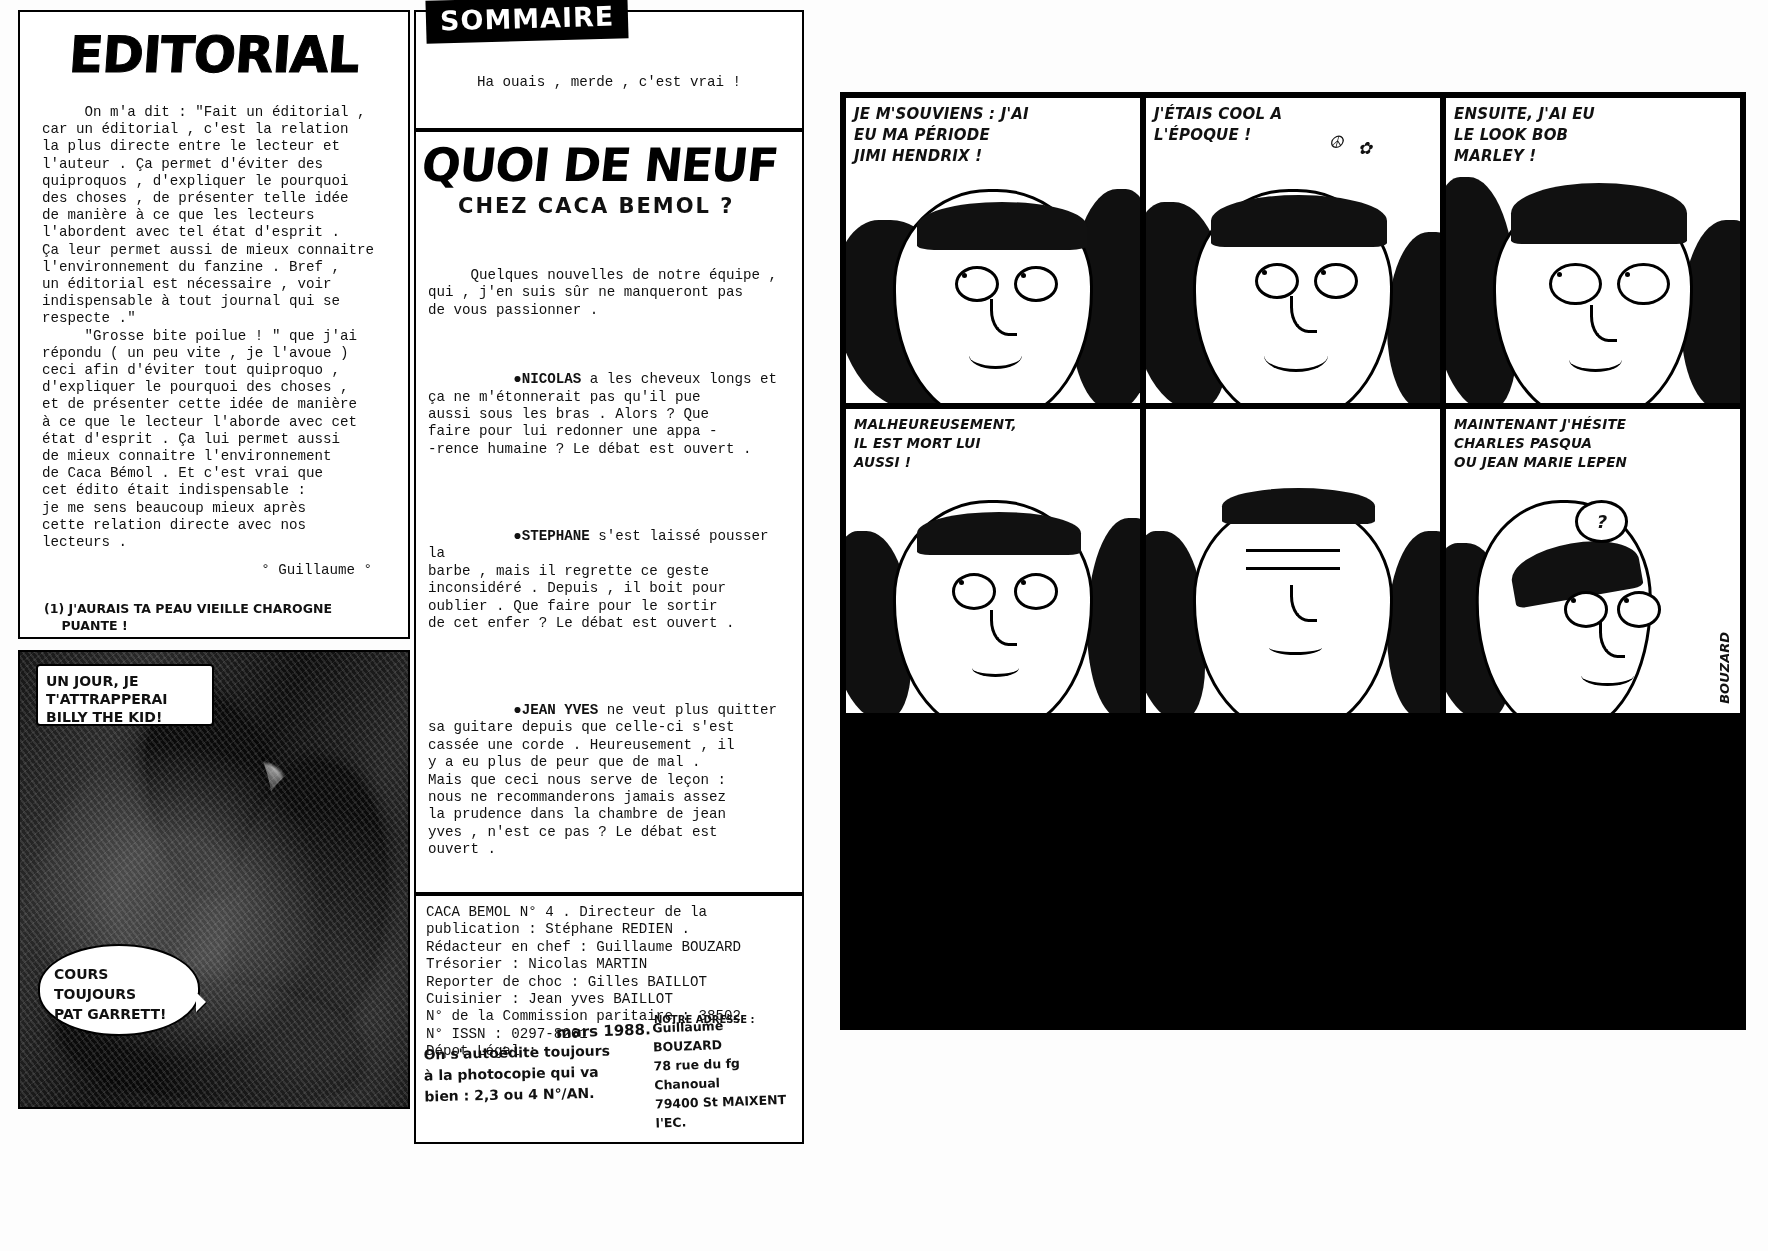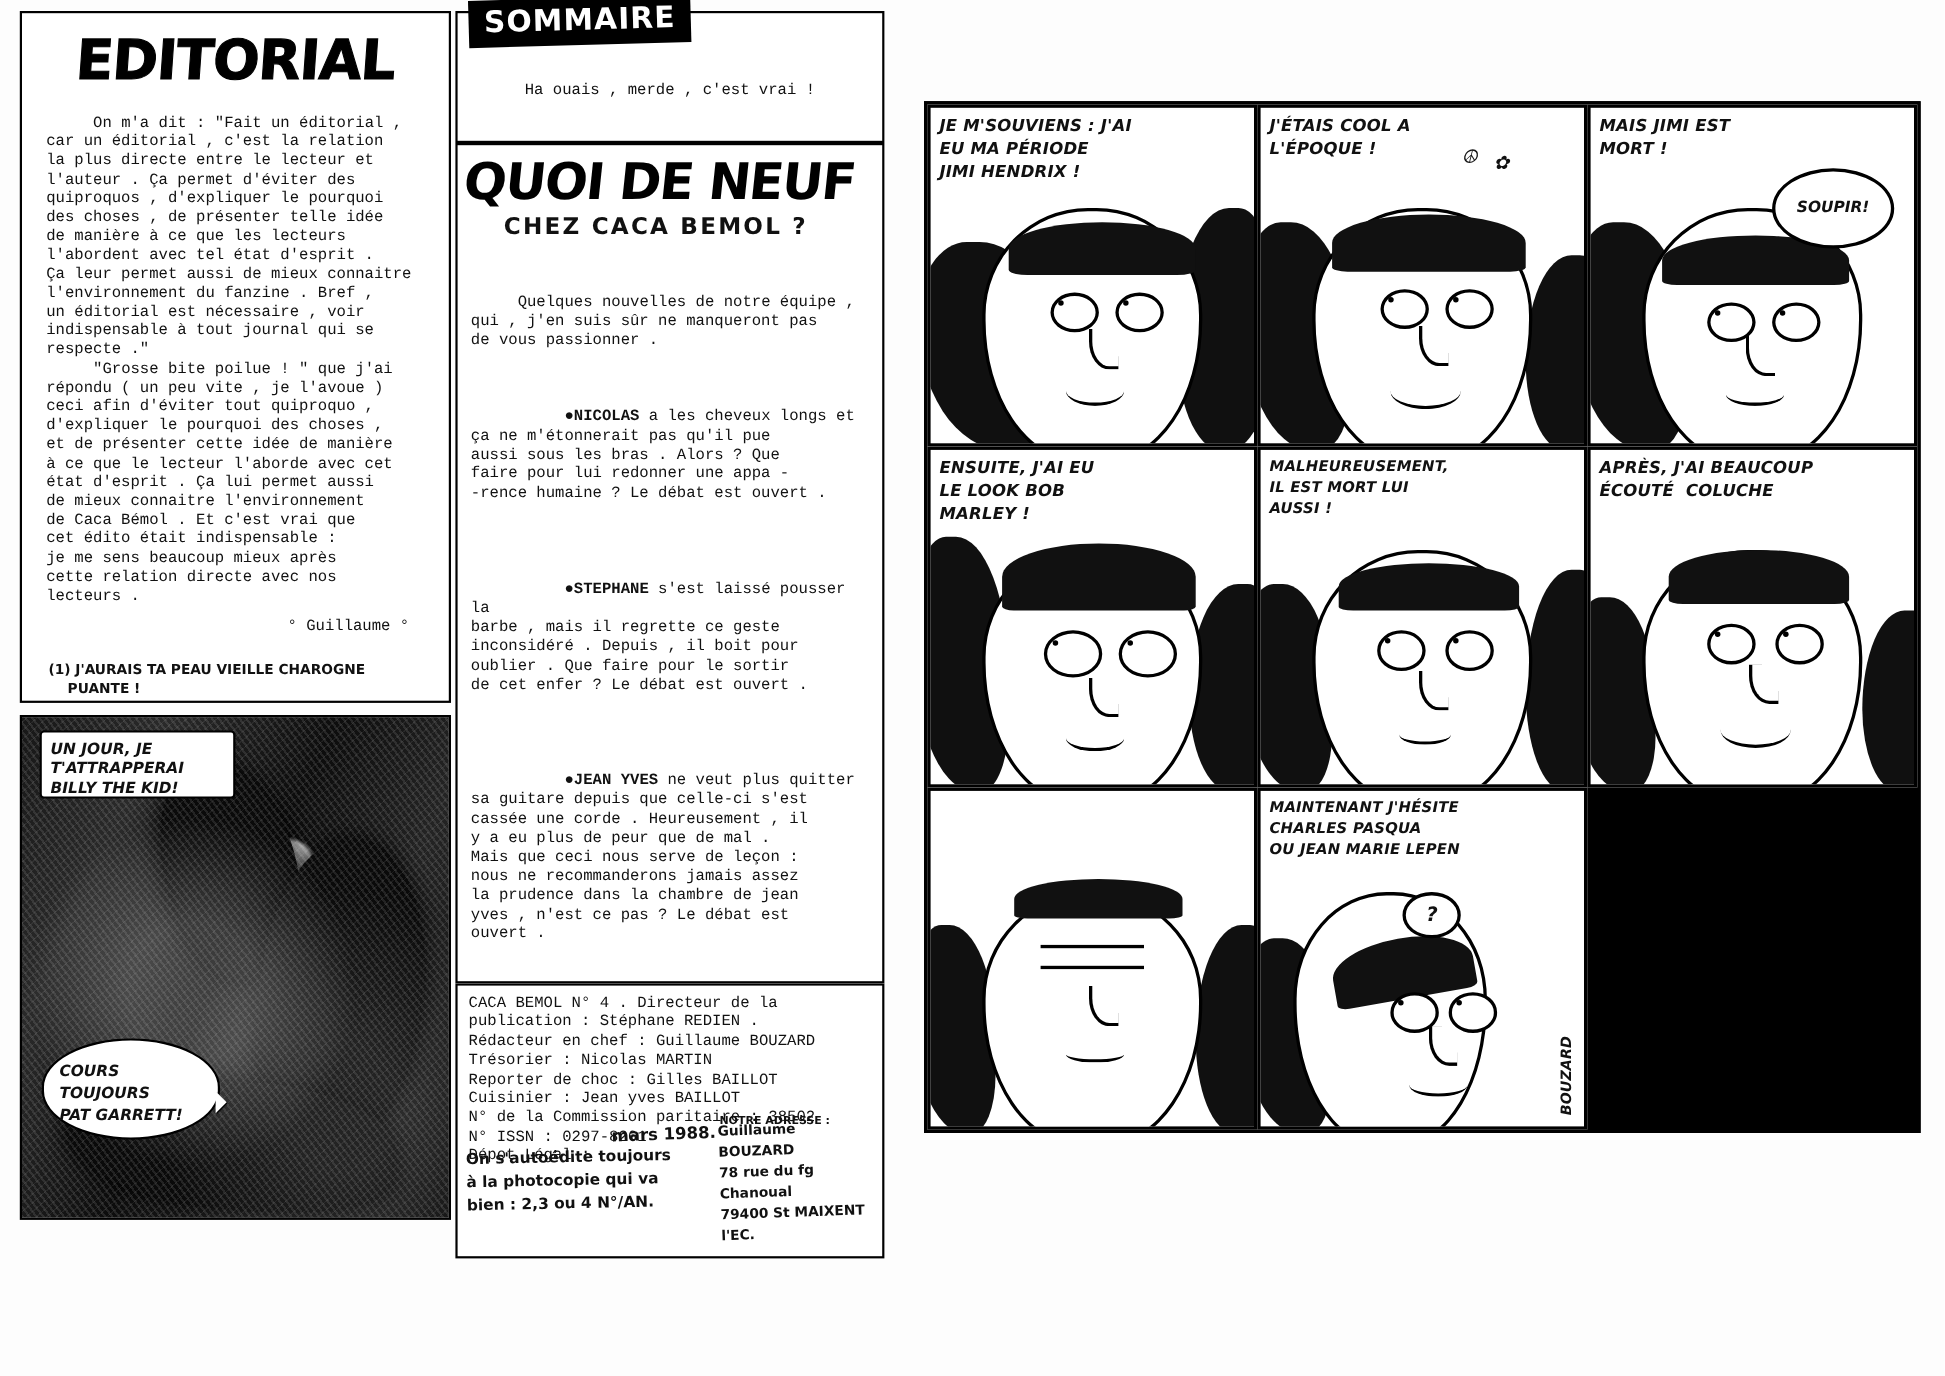--- a/index.html
+++ b/index.html
@@ -68,21 +68,20 @@
   }
 
   
   #billy-panel {
     position: absolute; left: 0; top: 640px; width: 388px; height: 455px;
     border: 2px solid #000;
     background:
       radial-gradient(circle at 62% 30%, #f0f0f0 0 6%, rgba(0,0,0,0) 7%),
       linear-gradient(115deg, #171717 0%, #2a2a2a 22%, #0d0d0d 48%, #242424 70%, #101010 100%);
     overflow: hidden;
-    font-style: italic;
   }
   #billy-panel:after {
     content: "";
     position: absolute; inset: 0;
     background-image:
       repeating-linear-gradient(53deg, rgba(255,255,255,.10) 0 2px, rgba(0,0,0,0) 2px 5px),
       repeating-linear-gradient(-41deg, rgba(255,255,255,.07) 0 1px, rgba(0,0,0,0) 1px 6px),
       radial-gradient(ellipse at 40% 55%, rgba(255,255,255,.20) 0 18%, rgba(0,0,0,0) 45%),
       radial-gradient(ellipse at 75% 78%, rgba(255,255,255,.10) 0 12%, rgba(0,0,0,0) 40%);
     mix-blend-mode: screen;
@@ -485,36 +484,20 @@
       <div class="eye" style="left:37%; top:54%;">
           <div class="pupil" style="left:4px; top:4px;"></div>
         </div>
       <div class="eye" style="left:57%; top:54%;">
           <div class="pupil" style="left:4px; top:4px;"></div>
         </div>
       <div class="nose" style="left:49%; top:65%;"></div>
       <div class="mouth" style="left:40%; top:79%; width:22%; height:10%;"></div>
     </div>
 
-    <div class="comic-panel">
-      <div class="panel-caption">MAIS JIMI EST
-MORT !</div>
-      <div class="thought-bubble" style="right:6%; top:18%; width:36%; height:22%;">SOUPIR!</div>
-      <div class="shadow-blob" style="left:-6%; top:34%; width:36%; height:68%; border-radius:40% 60% 30% 70%;"></div>
-      <div class="face"></div>
-      <div class="hair" style="left:22%; top:38%; width:58%; height:15%; border-radius:50% 50% 8% 8%;"></div>
-      <div class="eye" style="left:36%; top:58%;">
-          <div class="pupil" style="left:4px; top:4px;"></div>
-        </div>
-      <div class="eye" style="left:56%; top:58%;">
-          <div class="pupil" style="left:4px; top:4px;"></div>
-        </div>
-      <div class="nose" style="left:48%; top:68%;"></div>
-      <div class="mouth" style="left:42%; top:82%; width:18%; height:6%;"></div>
-    </div>
 
     <div class="comic-panel">
       <div class="panel-caption">ENSUITE, J'AI EU
 LE LOOK BOB
 MARLEY !</div>
       <div class="shadow-blob" style="left:-6%; top:26%; width:30%; height:76%; border-radius:40% 60% 30% 70%;"></div>
       <div class="shadow-blob" style="right:-8%; top:40%; width:28%; height:62%; border-radius:60% 40% 50% 50%;"></div>
       <div class="face"></div>
       <div class="hair" style="left:22%; top:28%; width:60%; height:20%; border-radius:50% 50% 6% 6%;"></div>
       <div class="eye" style="left:35%; top:54%; width:16%; height:12%;">
@@ -538,36 +521,20 @@
       <div class="eye" style="left:36%; top:54%;">
           <div class="pupil" style="left:4px; top:4px;"></div>
         </div>
       <div class="eye" style="left:57%; top:54%;">
           <div class="pupil" style="left:4px; top:4px;"></div>
         </div>
       <div class="nose" style="left:49%; top:66%;"></div>
       <div class="mouth" style="left:43%; top:82%; width:16%; height:5%;"></div>
     </div>
 
-    <div class="comic-panel">
-      <div class="panel-caption">APRÈS, J'AI BEAUCOUP
-ÉCOUTÉ  COLUCHE</div>
-      <div class="shadow-blob" style="left:-6%; top:44%; width:26%; height:58%; border-radius:40% 60% 30% 70%;"></div>
-      <div class="shadow-blob" style="right:-8%; top:48%; width:24%; height:54%; border-radius:60% 40% 50% 50%;"></div>
-      <div class="face"></div>
-      <div class="hair" style="left:24%; top:30%; width:56%; height:16%; border-radius:50% 50% 8% 8%;"></div>
-      <div class="eye" style="left:36%; top:52%;">
-          <div class="pupil" style="left:4px; top:4px;"></div>
-        </div>
-      <div class="eye" style="left:57%; top:52%;">
-          <div class="pupil" style="left:4px; top:4px;"></div>
-        </div>
-      <div class="nose" style="left:49%; top:64%;"></div>
-      <div class="mouth" style="left:40%; top:78%; width:22%; height:10%;"></div>
-    </div>
 
 
     <div class="comic-panel">
       <div class="panel-caption"></div>
       <div class="shadow-blob" style="left:-6%; top:40%; width:26%; height:62%; border-radius:40% 60% 30% 70%;"></div>
       <div class="shadow-blob" style="right:-8%; top:40%; width:26%; height:62%; border-radius:60% 40% 50% 50%;"></div>
       <div class="face"></div>
       <div class="hair" style="left:26%; top:26%; width:52%; height:12%; border-radius:50% 50% 8% 8%;"></div>
       <div style="position:absolute; left:34%; top:46%; width:32%; height:0; border-top:3px solid #000; z-index:5;"></div>
       <div style="position:absolute; left:34%; top:52%; width:32%; height:0; border-top:3px solid #000; z-index:5;"></div>

